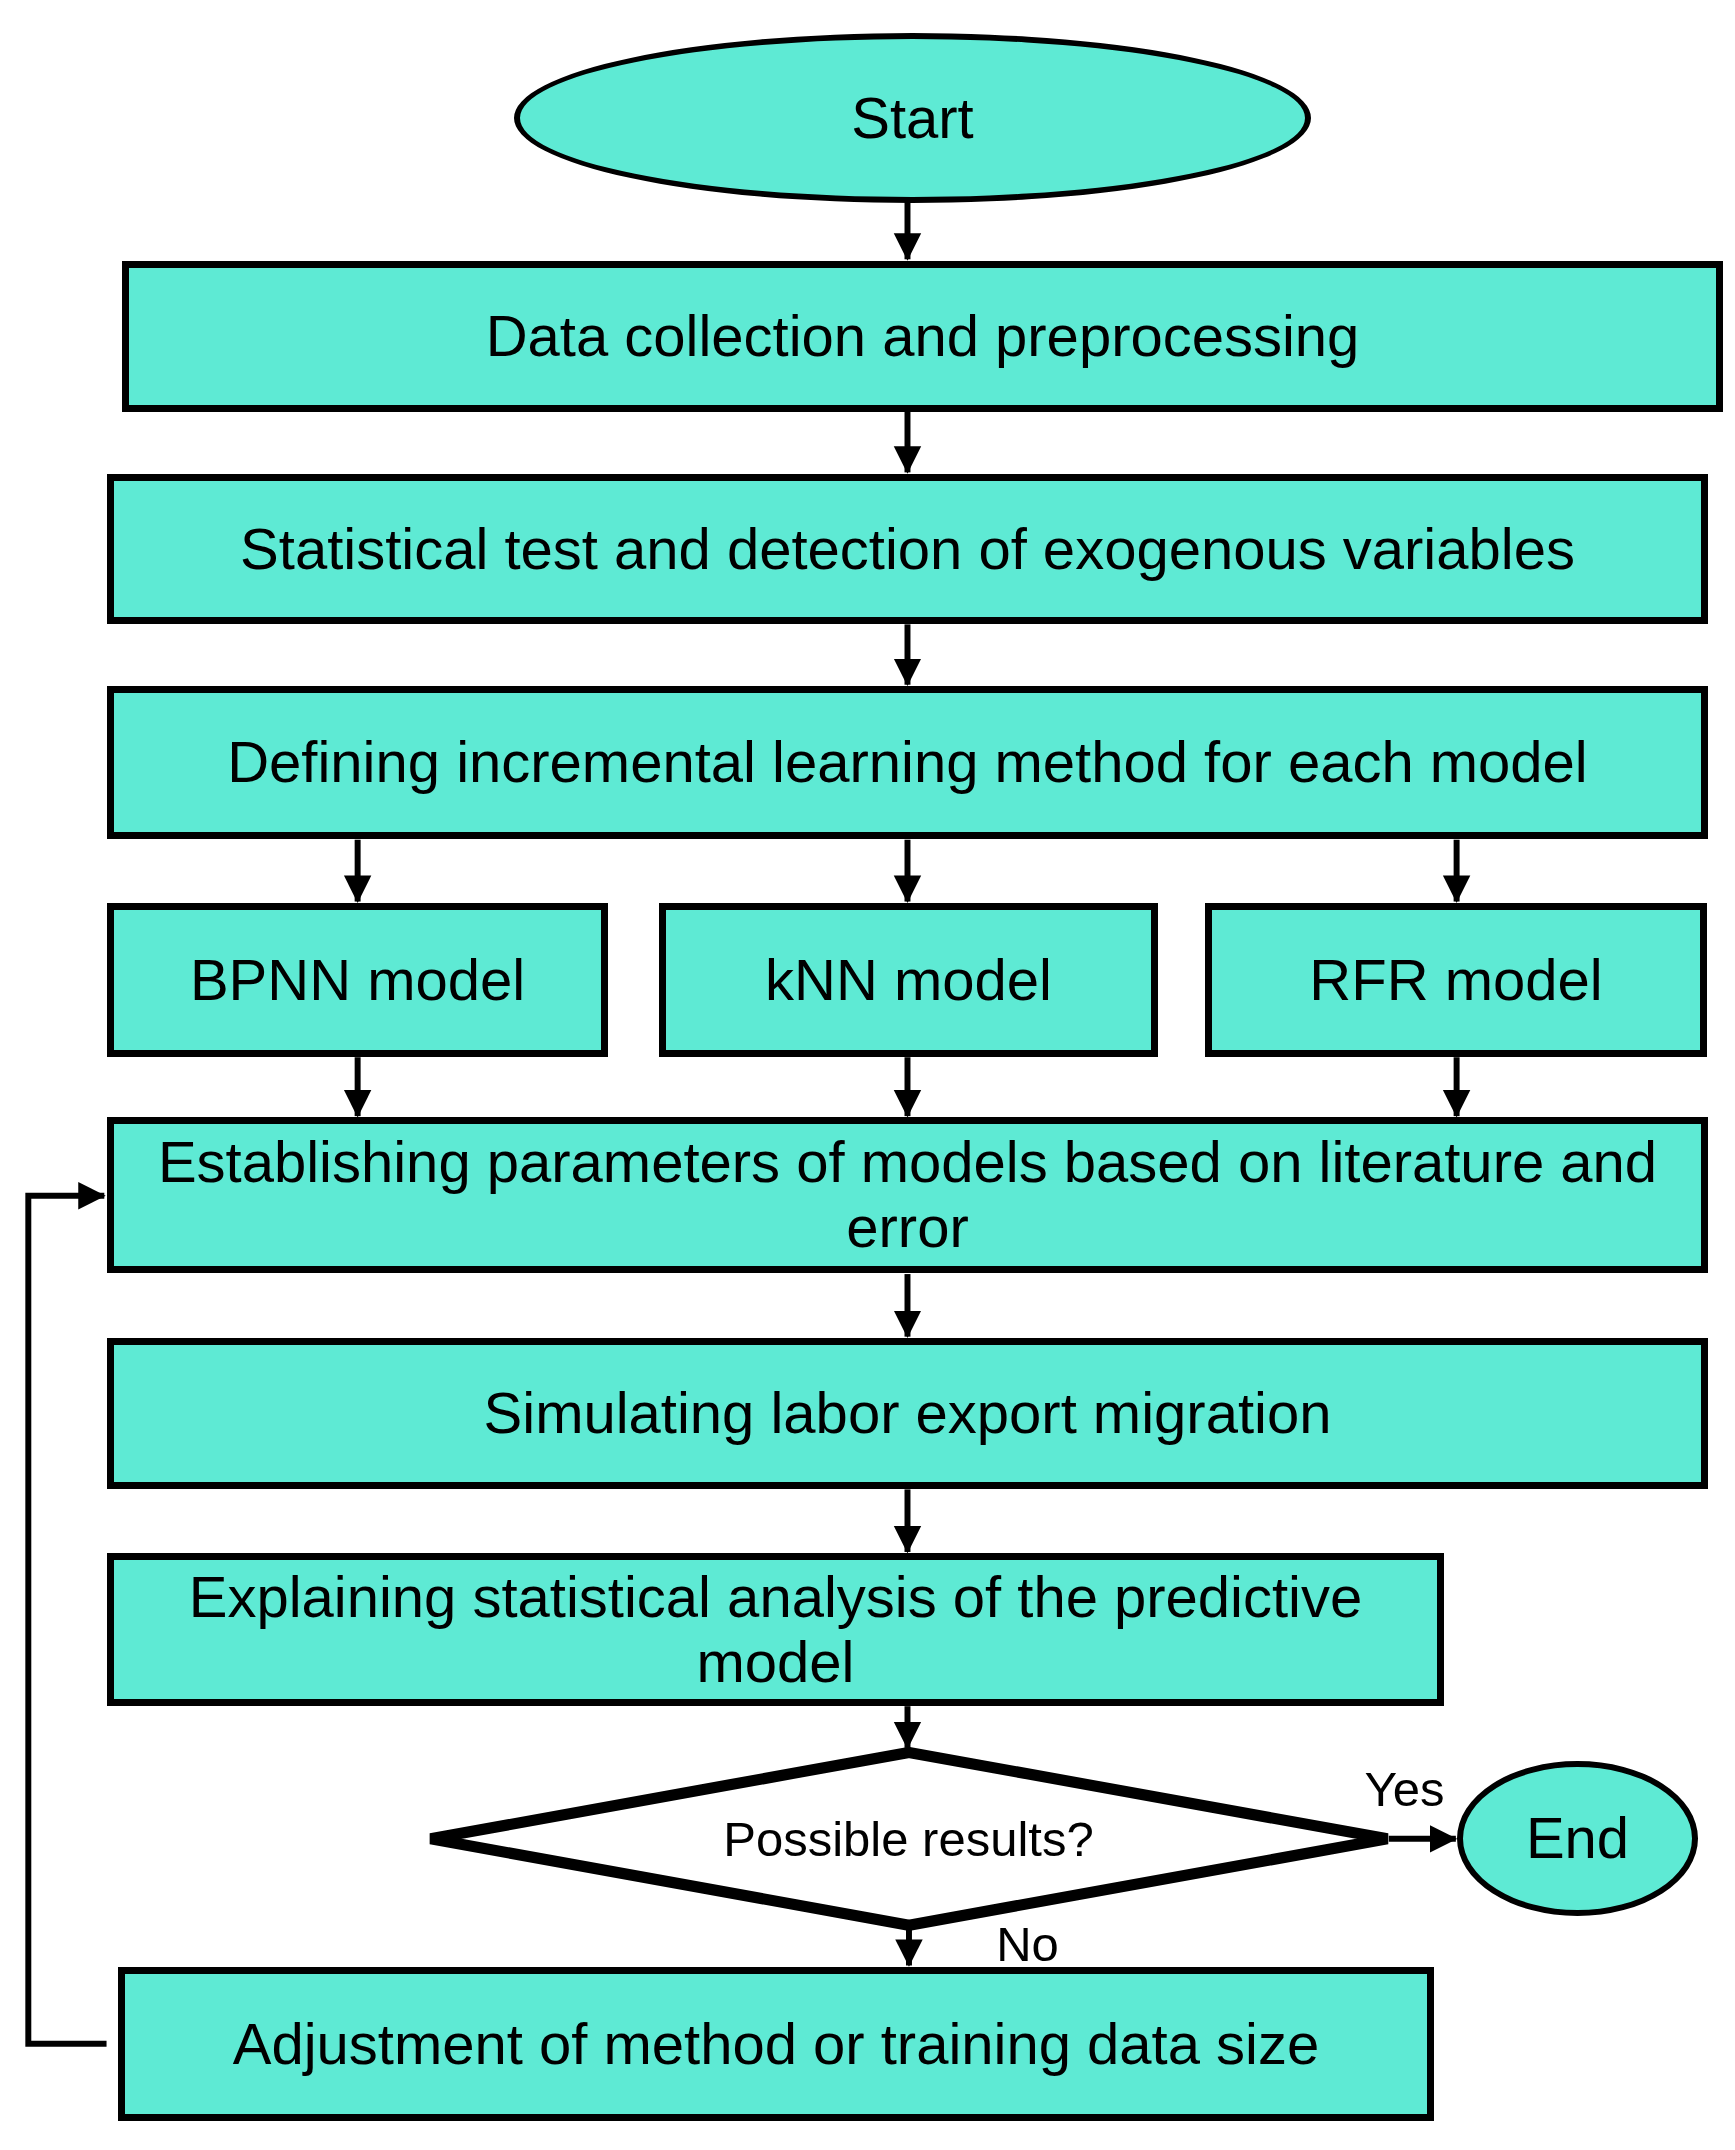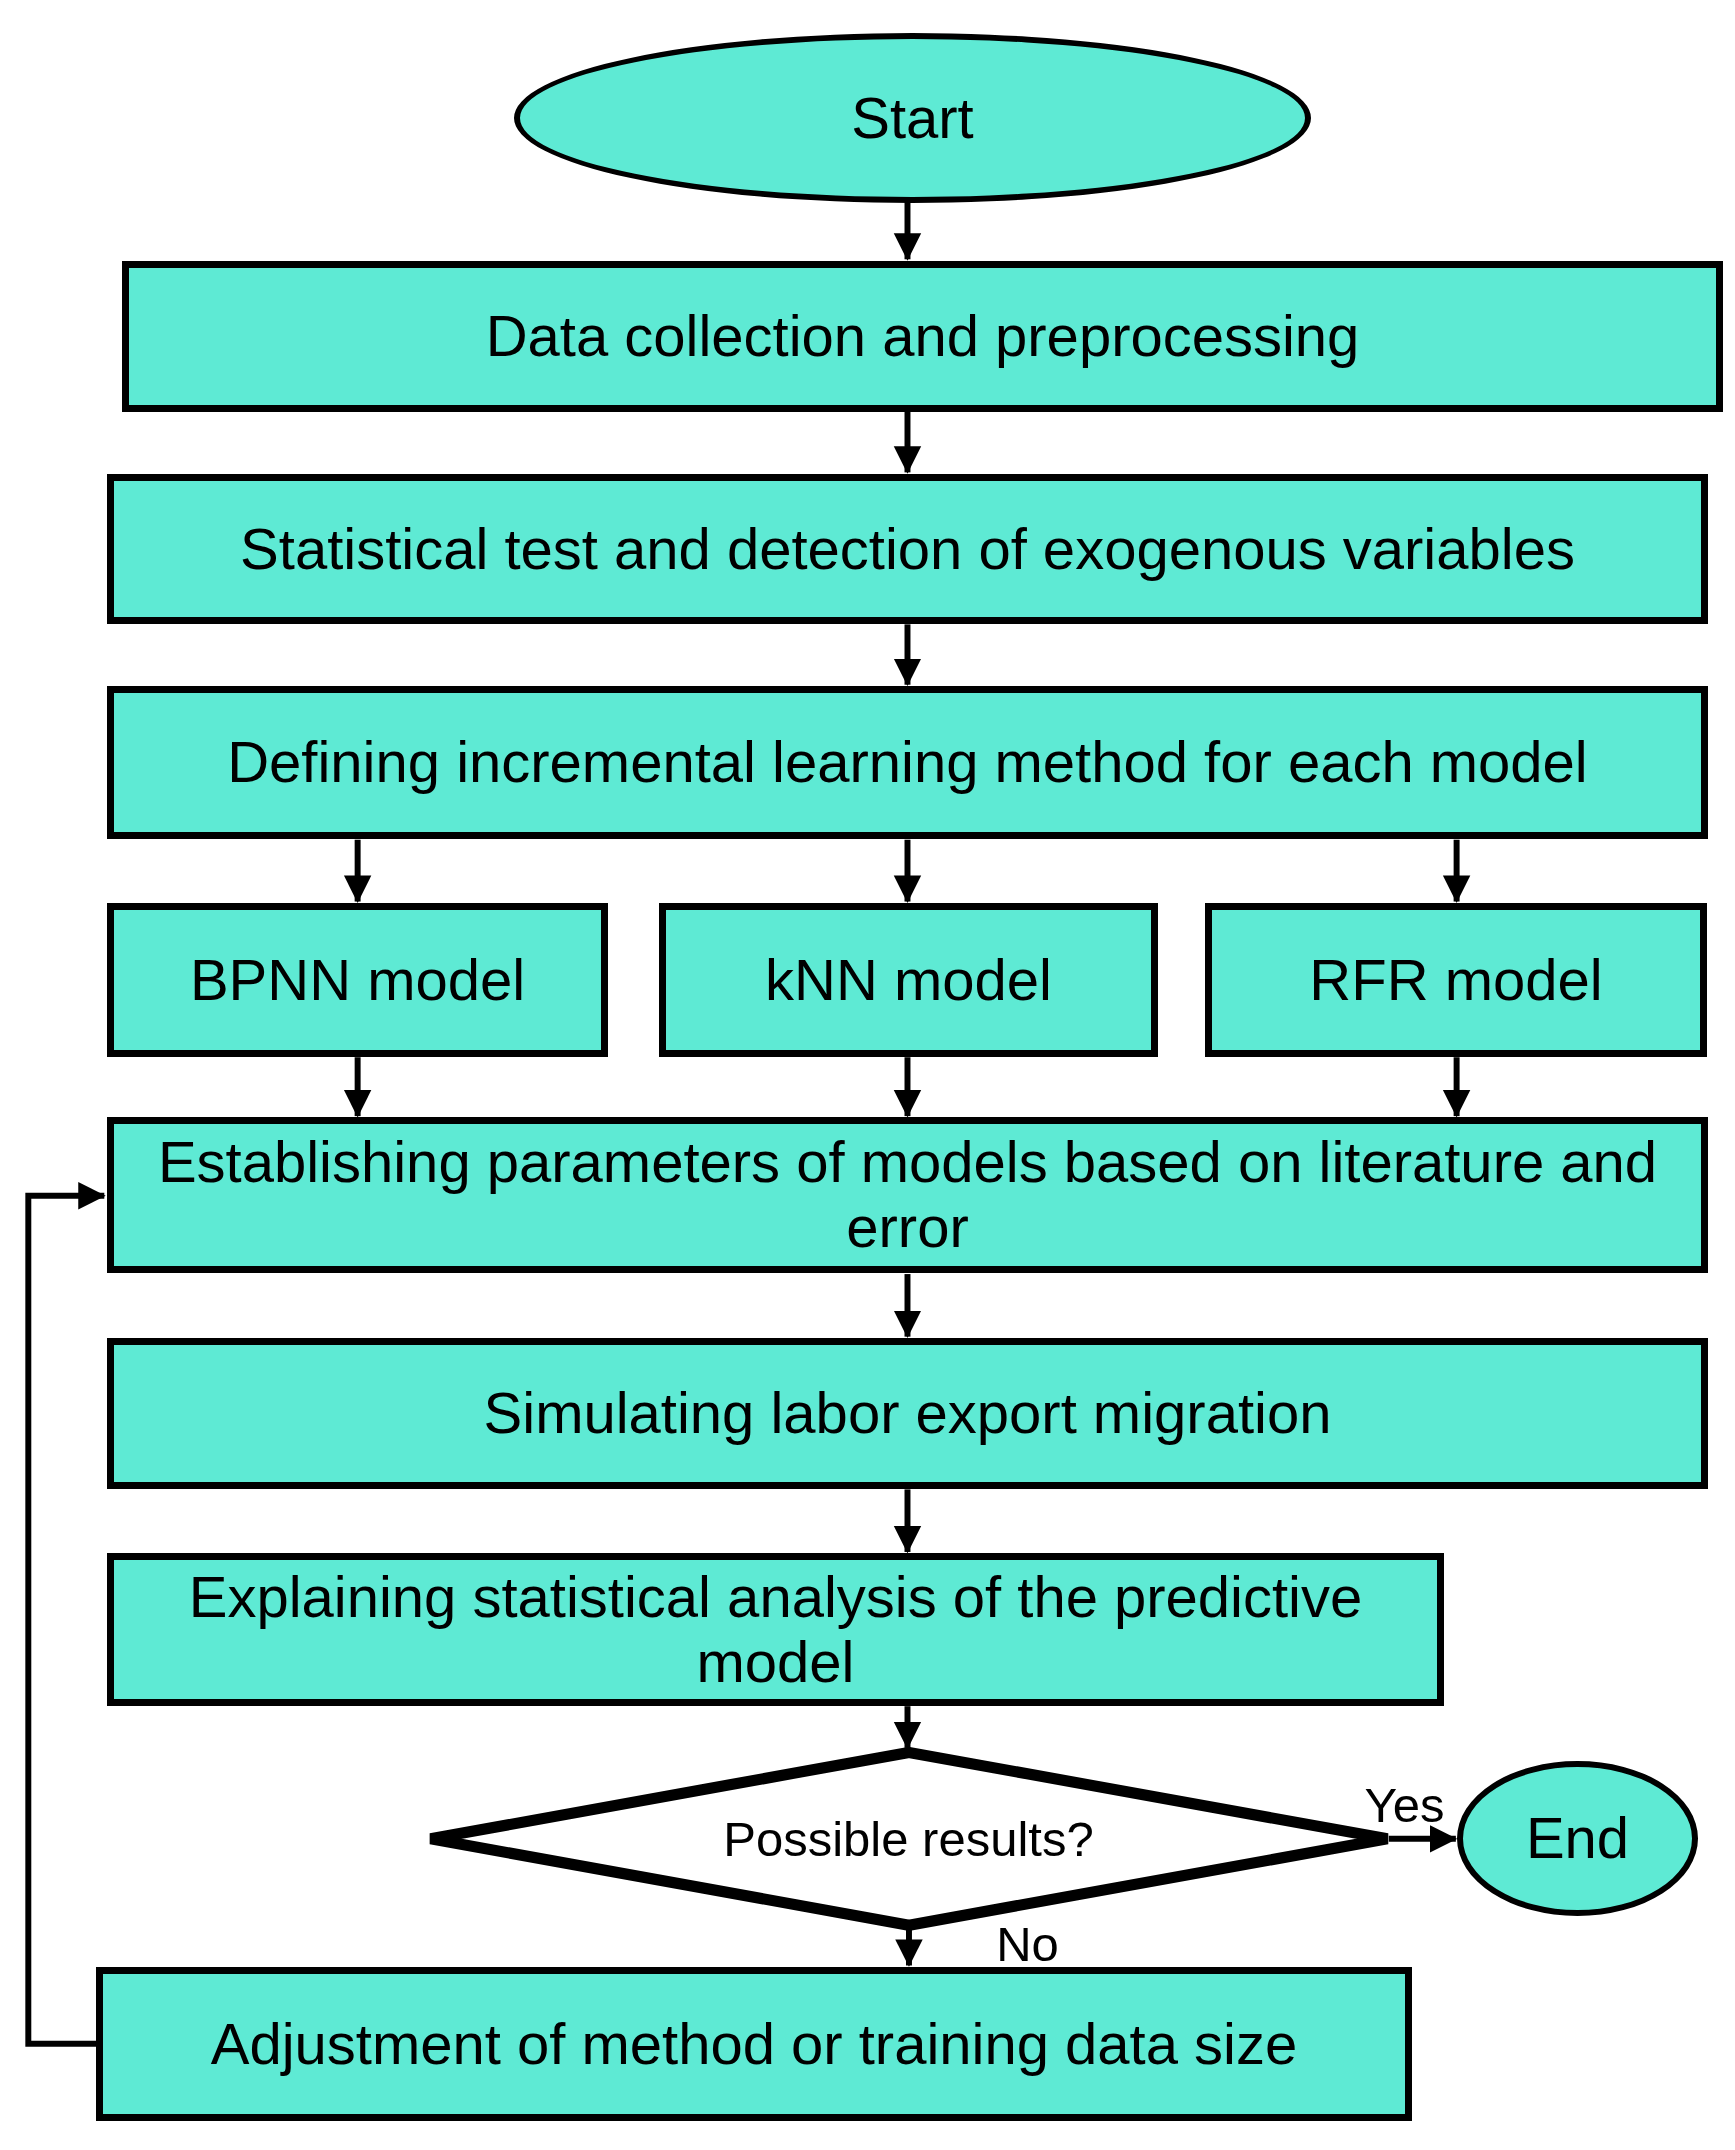--- a/index.html
+++ b/index.html
@@ -99,20 +99,20 @@
   <div class="node" style="left:107px; top:1117px; width:1601px; height:156px;">Establishing parameters of models based on literature and error</div>
 
   <div class="node" style="left:107px; top:1338px; width:1601px; height:151px;">Simulating labor export migration</div>
 
   <div class="node" style="left:107px; top:1553px; width:1337px; height:153px;">Explaining statistical analysis of the predictive model</div>
 
   <div class="floating-label" style="left:566px; top:1798px; width:685px; height:82px;">Possible results?</div>
 
   <div class="node ellipse" style="left:1457px; top:1761px; width:241px; height:155px;">End</div>
 
-  <div class="node" style="left:96px; top:1967px; width:1316px; height:154px;">Adjustment of method or training data size</div>
+  <div class="node" style="left:118px; top:1967px; width:1316px; height:154px;">Adjustment of method or training data size</div>
 
-  <div class="floating-label" style="left:1341px; top:1758px; width:127px; height:61px;margin-top:16px;">Yes</div>
+  <div class="floating-label" style="left:1341px; top:1758px; width:127px; height:61px;">Yes</div>
 
   <div class="floating-label" style="left:968px; top:1913px; width:119px; height:61px;">No</div>
 
 </div>
 
 
 </body></html>

